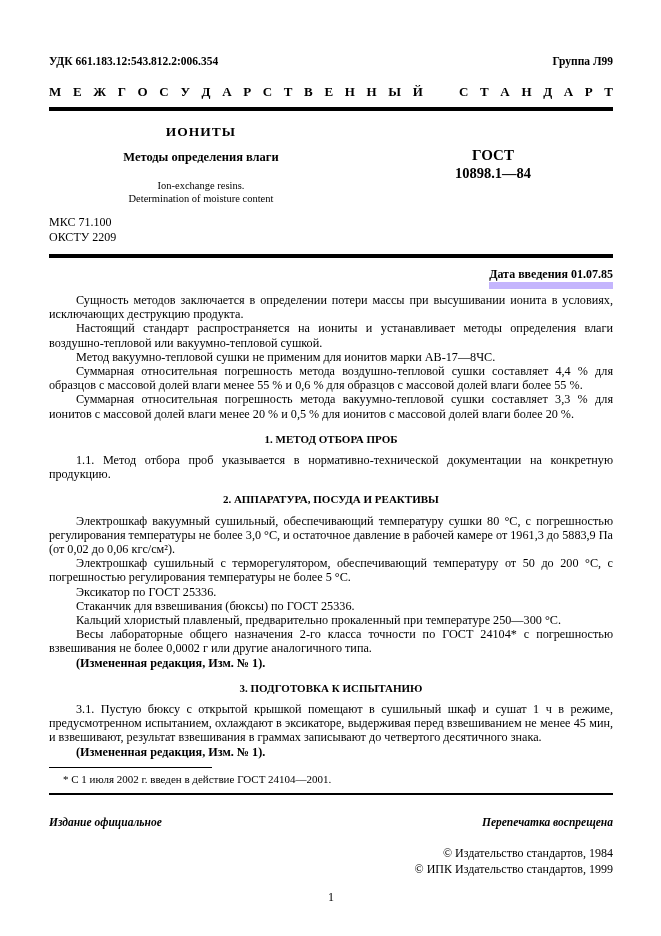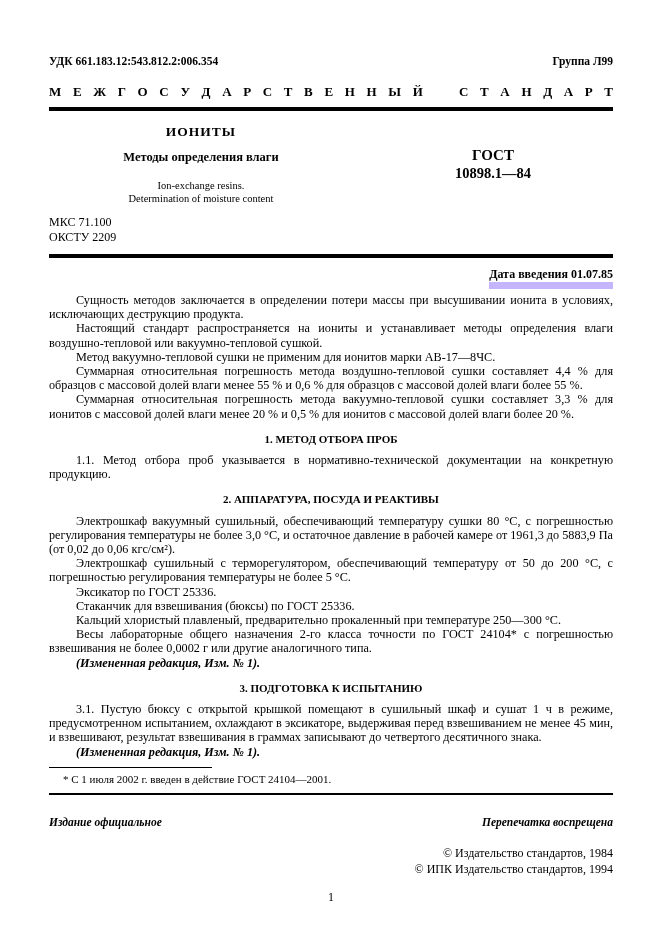--- a/index.html
+++ b/index.html
@@ -36,21 +36,21 @@
   .gost-label { font-size:15px; font-weight:bold; line-height:19px; }
   .gost-number { font-size:14.5px; font-weight:bold; }
 
   .codes { margin-top:10px; font-size:12px; line-height:15px; }
 
   .date-line { text-align:right; font-weight:bold; font-size:12px; margin-top:9px; margin-bottom:11px; }
   .date-line .u { border-bottom:7px solid #c4b5fd; padding-bottom:1px; }
 
   .body-text { font-size:12.2px; line-height:14.2px; text-align:justify; }
   .para { text-indent:27px; }
-  .para-bold { font-weight:bold;font-style:italic; }
+  .para-bold { font-weight:bold; }
 
   .sec-heading { text-align:center; font-weight:bold; font-size:11px; margin:11px 0 7px; }
 
   .footnote-rule { width:163px; height:1px; background:#000; margin-top:8px; }
   .footnote { font-size:11px; margin-top:4px; padding-left:14px; line-height:14px; }
 
   .rule-footer { height:2px; background:#000; margin-top:7px; }
   .footer-row {
     display:flex; justify-content:space-between;
     font-weight:bold; font-style:italic;
@@ -131,18 +131,18 @@
 
   <div class="rule-footer"></div>
 
   <div class="footer-row">
     <span>Издание официальное</span>
     <span>Перепечатка воспрещена</span>
   </div>
 
   <div class="copyright">
     <div>©  Издательство стандартов, 1984</div>
-    <div>©  ИПК Издательство стандартов, 1994</div>
+    <div>©  ИПК Издательство стандартов, 1999</div>
   </div>
 
   <div class="page-num">1</div>
 
 </div>
 
 </body></html>

